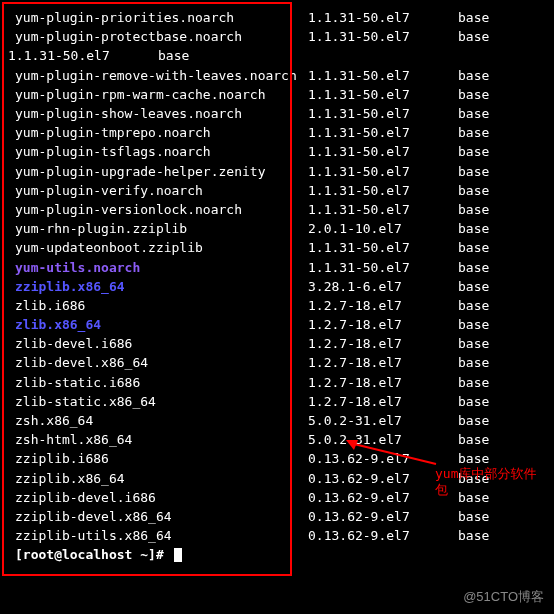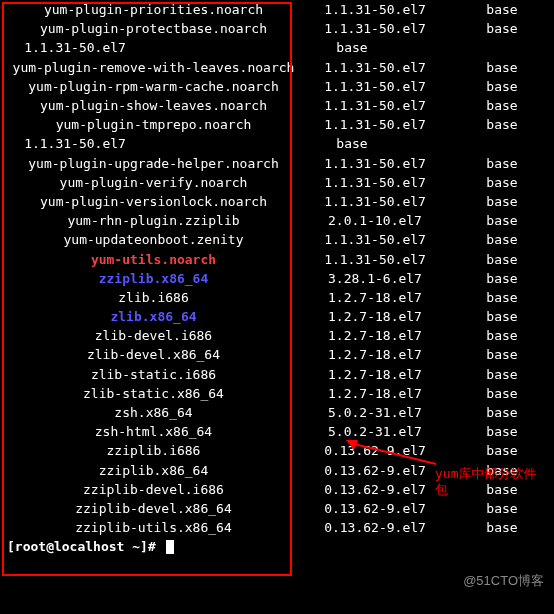--- a/index.html
+++ b/index.html
@@ -11,23 +11,22 @@
       background: #000;
       color: #fff;
       font-family: 'Consolas', 'Monaco', monospace;
       font-size: 13px;
       width: 554px;
       height: 614px;
       position: relative;
       overflow: hidden;
     }
     .terminal {
-      padding: 0;
+      padding: 8px;
       position: relative;
-      text-align: center;
     }
     .highlight-box {
       position: absolute;
       border: 2px solid #ff0000;
       left: 2px;
       top: 2px;
       width: 290px;
       height: 574px;
       pointer-events: none;
       z-index: 10;
@@ -44,21 +43,21 @@
       overflow: hidden;
     }
     .pkg-version {
       width: 150px;
     }
     .pkg-repo {
       flex: 1;
     }
     .white { color: #ffffff; }
     .blue { color: #5555ff; font-weight: bold; }
-    .yellow { color: #ef4444; font-weight: bold; }
+    .yellow { color: #8b5cf6; font-weight: bold; }
     .prompt-row {
       padding-left: 7px;
       font-weight: bold;
     }
     .cursor {
       display: inline-block;
       width: 8px;
       height: 14px;
       background: #ffffff;
       vertical-align: middle;
@@ -71,44 +70,44 @@
       z-index: 20;
       line-height: 1.2;
     }
     .arrow {
       position: absolute;
       z-index: 15;
     }
     .watermark {
       position: absolute;
       right: 10px;
-      bottom: 24px;
+      bottom: 8px;
       color: #888;
       font-size: 13px;
       font-family: sans-serif;
     }
   </style>
 </head>
 <body>
 
 <div class="terminal">
   <div id="rows-container">
       <div class="row"><span class="pkg-name white">yum-plugin-priorities.noarch</span><span class="pkg-version white">1.1.31-50.el7</span><span class="pkg-repo white">base</span></div>
       <div class="row"><span class="pkg-name white">yum-plugin-protectbase.noarch</span><span class="pkg-version white">1.1.31-50.el7</span><span class="pkg-repo white">base</span></div>
       <div class="row"><span class="pkg-version white">1.1.31-50.el7</span><span class="pkg-repo white">base</span></div>
       <div class="row"><span class="pkg-name white">yum-plugin-remove-with-leaves.noarch</span><span class="pkg-version white">1.1.31-50.el7</span><span class="pkg-repo white">base</span></div>
       <div class="row"><span class="pkg-name white">yum-plugin-rpm-warm-cache.noarch</span><span class="pkg-version white">1.1.31-50.el7</span><span class="pkg-repo white">base</span></div>
       <div class="row"><span class="pkg-name white">yum-plugin-show-leaves.noarch</span><span class="pkg-version white">1.1.31-50.el7</span><span class="pkg-repo white">base</span></div>
       <div class="row"><span class="pkg-name white">yum-plugin-tmprepo.noarch</span><span class="pkg-version white">1.1.31-50.el7</span><span class="pkg-repo white">base</span></div>
-      <div class="row"><span class="pkg-version white">1.1.31-50.el7</span><span class="pkg-repo white">base</span></div>
-      <div class="row"><span class="pkg-name white">yum-plugin-upgrade-helper.noarch</span><span class="pkg-version white">1.1.31-50.el7</span><span class="pkg-repo white">base</span></div>
+      <div class="row"><span class="pkg-name white">yum-plugin-tsflags.noarch</span><span class="pkg-version white">1.1.31-50.el7</span><span class="pkg-repo white">base</span></div>
+      <div class="row"><span class="pkg-name white">yum-plugin-upgrade-helper.zenity</span><span class="pkg-version white">1.1.31-50.el7</span><span class="pkg-repo white">base</span></div>
       <div class="row"><span class="pkg-name white">yum-plugin-verify.noarch</span><span class="pkg-version white">1.1.31-50.el7</span><span class="pkg-repo white">base</span></div>
       <div class="row"><span class="pkg-name white">yum-plugin-versionlock.noarch</span><span class="pkg-version white">1.1.31-50.el7</span><span class="pkg-repo white">base</span></div>
       <div class="row"><span class="pkg-name white">yum-rhn-plugin.zziplib</span><span class="pkg-version white">2.0.1-10.el7</span><span class="pkg-repo white">base</span></div>
-      <div class="row"><span class="pkg-name white">yum-updateonboot.zenity</span><span class="pkg-version white">1.1.31-50.el7</span><span class="pkg-repo white">base</span></div>
+      <div class="row"><span class="pkg-name white">yum-updateonboot.zziplib</span><span class="pkg-version white">1.1.31-50.el7</span><span class="pkg-repo white">base</span></div>
       <div class="row"><span class="pkg-name yellow">yum-utils.noarch</span><span class="pkg-version white">1.1.31-50.el7</span><span class="pkg-repo white">base</span></div>
       <div class="row"><span class="pkg-name blue">zziplib.x86_64</span><span class="pkg-version white">3.28.1-6.el7</span><span class="pkg-repo white">base</span></div>
       <div class="row"><span class="pkg-name white">zlib.i686</span><span class="pkg-version white">1.2.7-18.el7</span><span class="pkg-repo white">base</span></div>
       <div class="row"><span class="pkg-name blue">zlib.x86_64</span><span class="pkg-version white">1.2.7-18.el7</span><span class="pkg-repo white">base</span></div>
       <div class="row"><span class="pkg-name white">zlib-devel.i686</span><span class="pkg-version white">1.2.7-18.el7</span><span class="pkg-repo white">base</span></div>
       <div class="row"><span class="pkg-name white">zlib-devel.x86_64</span><span class="pkg-version white">1.2.7-18.el7</span><span class="pkg-repo white">base</span></div>
       <div class="row"><span class="pkg-name white">zlib-static.i686</span><span class="pkg-version white">1.2.7-18.el7</span><span class="pkg-repo white">base</span></div>
       <div class="row"><span class="pkg-name white">zlib-static.x86_64</span><span class="pkg-version white">1.2.7-18.el7</span><span class="pkg-repo white">base</span></div>
       <div class="row"><span class="pkg-name white">zsh.x86_64</span><span class="pkg-version white">5.0.2-31.el7</span><span class="pkg-repo white">base</span></div>
       <div class="row"><span class="pkg-name white">zsh-html.x86_64</span><span class="pkg-version white">5.0.2-31.el7</span><span class="pkg-repo white">base</span></div>

